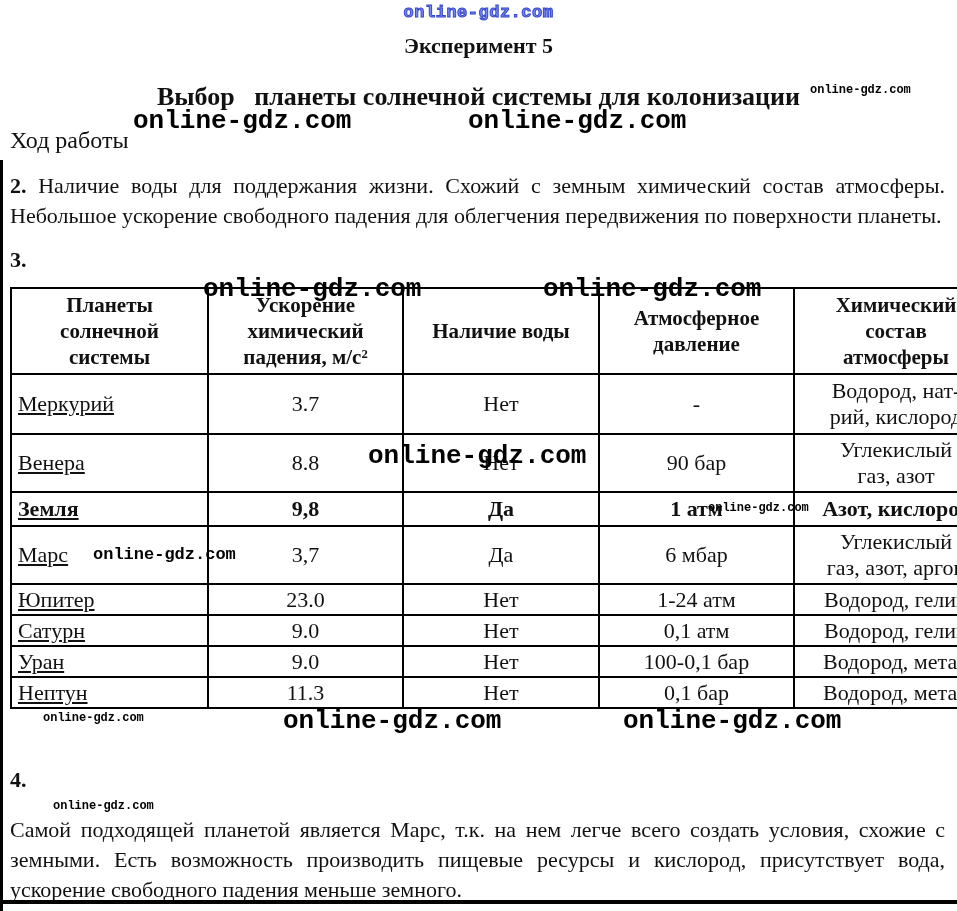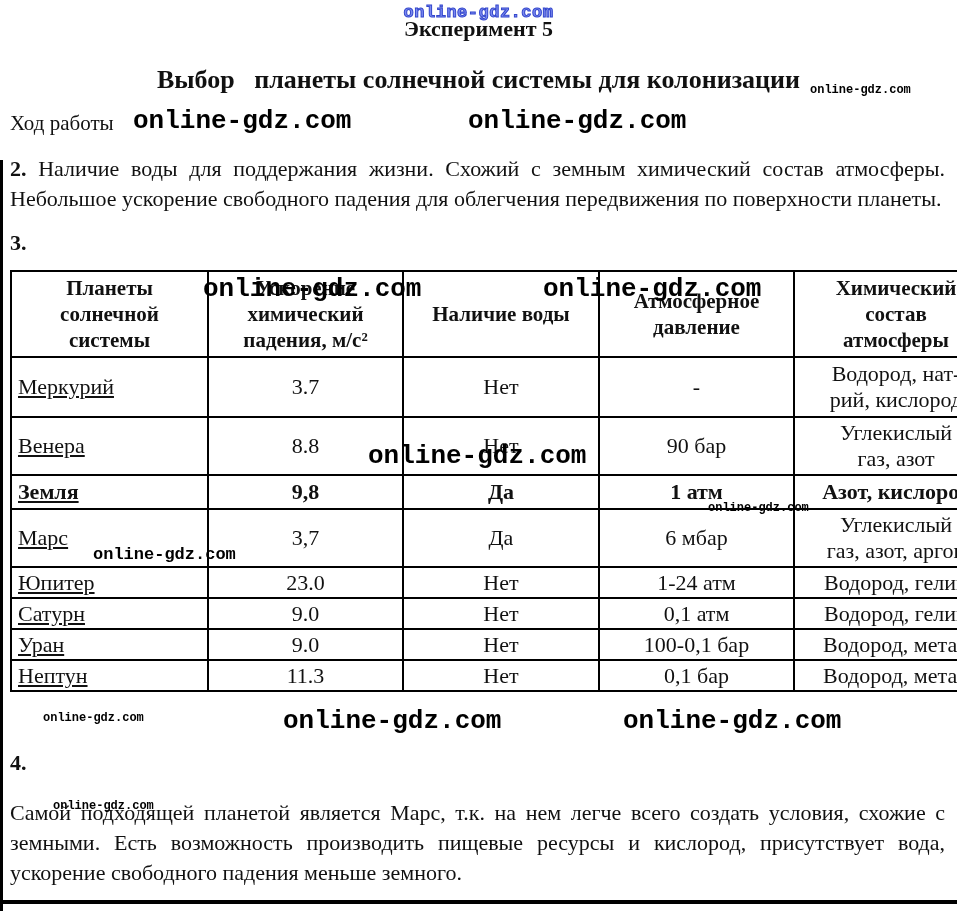--- a/index.html
+++ b/index.html
@@ -6,37 +6,37 @@
   .page {
     position: relative;
     width: 957px;
     height: 911px;
     background: #ffffff;
     color: #111111;
     font-family: "Liberation Serif", serif;
     overflow: hidden;
   }
   .title {
-    padding-top: 16px;
+    padding-top: 33px;
     text-align: center;
     font-weight: bold;
     font-size: 22px;
     line-height: 26px;
   }
   .subtitle {
     margin-top: 25px;
     text-align: center;
     font-weight: bold;
     font-size: 26px;
     line-height: 26px;
     white-space: pre-wrap;
   }
   .work-label {
     margin: 17px 8px 0 10px;
-    font-size: 21px;
+    font-size: 24px;
     line-height: 26px;
   }
   .para {
     margin: 18px 12px 0 10px;
     font-size: 22px;
     line-height: 30px;
     text-align: justify;
   }
   .para .num { font-weight: bold; }
   .section-num {

